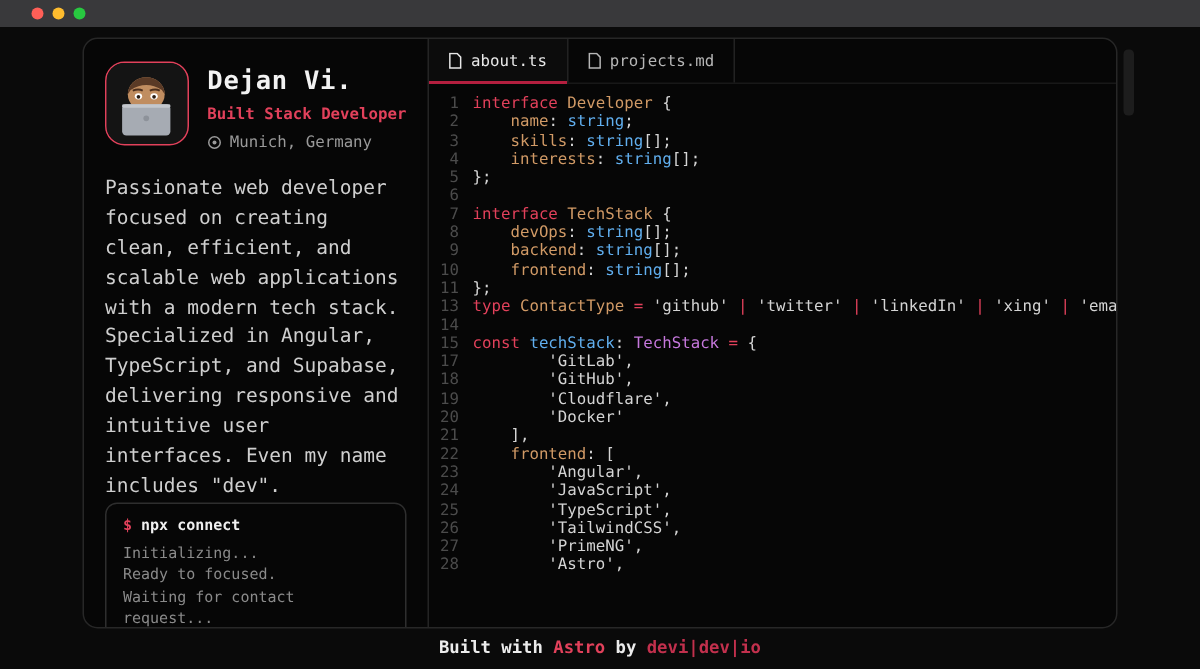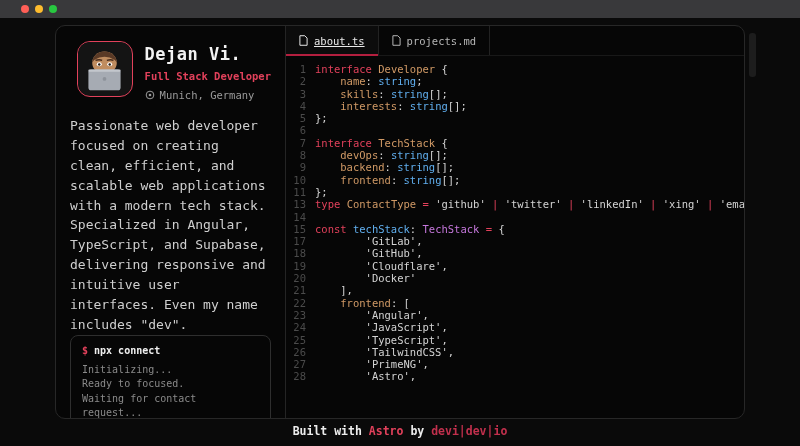--- a/index.html
+++ b/index.html
@@ -36,21 +36,21 @@
 
   .social { display:flex; justify-content:space-between; margin-top:12px; }
   .social-btn { width:31px; height:27px; border:1px solid #2e2e2e; border-radius:7px;
                 display:flex; align-items:center; justify-content:center; cursor:pointer; }
 
   
   .editor { flex:1; display:flex; flex-direction:column; min-width:0; }
   .tabbar { height:30px; flex:none; display:flex; border-bottom:1px solid #181818; }
   .tab { display:flex; align-items:center; gap:6px; padding:0 13px; font-size:10.5px;
          color:#b6b6b6; border-right:1px solid #222; position:relative; cursor:pointer; }
-  .tab.active { color:#e8e8e8; background:#0c0c0c;text-decoration:underline; }
+  .tab.active { color:#e8e8e8; background:#0c0c0c; }
   .tab.active::after { content:""; position:absolute; left:0; right:0; bottom:-1px;
                        height:2px; background:#b41f3f; }
 
   .code { flex:1; padding-top:7px; font-size:10.5px; line-height:12.3px; overflow:hidden; }
   .code-line { display:flex; white-space:pre; }
   .ln { width:20px; flex:none; text-align:right; color:#4b4b4b; margin-right:9px; }
   .kw { color:#e2415b; } .ty { color:#d19a66; } .bl { color:#61afef; }
   .pu { color:#c678dd; } .pl { color:#d4d4d4; }
 
   .scroll-thumb { position:absolute; left:749px; top:33px; width:7px; height:44px;
@@ -88,21 +88,21 @@
             <circle cx="33.5" cy="23.8" r="1.3" fill="#2a1c12"></circle>
             <path d="M18.5 19.5 q4 -1.5 7 0" stroke="#4a2e1d" stroke-width="1.4" fill="none"></path>
             <path d="M30.5 19.5 q4 -1.5 7 0" stroke="#4a2e1d" stroke-width="1.4" fill="none"></path>
             <rect x="11" y="29" width="34" height="22" rx="3" fill="#a6abb3"></rect>
             <rect x="11" y="29" width="34" height="2.5" rx="1" fill="#c3c7cd"></rect>
             <circle cx="28" cy="39" r="2" fill="#8d929a"></circle>
           </svg>
         </div>
         <div>
           <div class="p-name">Dejan Vi.</div>
-          <div class="p-role">Full Stack Developer</div>
+          <div class="p-role">Built Stack Developer</div>
           <div class="p-loc">
             <svg width="10" height="10" viewBox="0 0 12 12">
               <circle cx="6" cy="6" r="4.6" fill="none" stroke="#9a9a9a" stroke-width="1.2"></circle>
               <circle cx="6" cy="6" r="1.6" fill="#9a9a9a"></circle>
             </svg>
             <span>Munich, Germany</span>
           </div>
         </div>
       </div>
 

